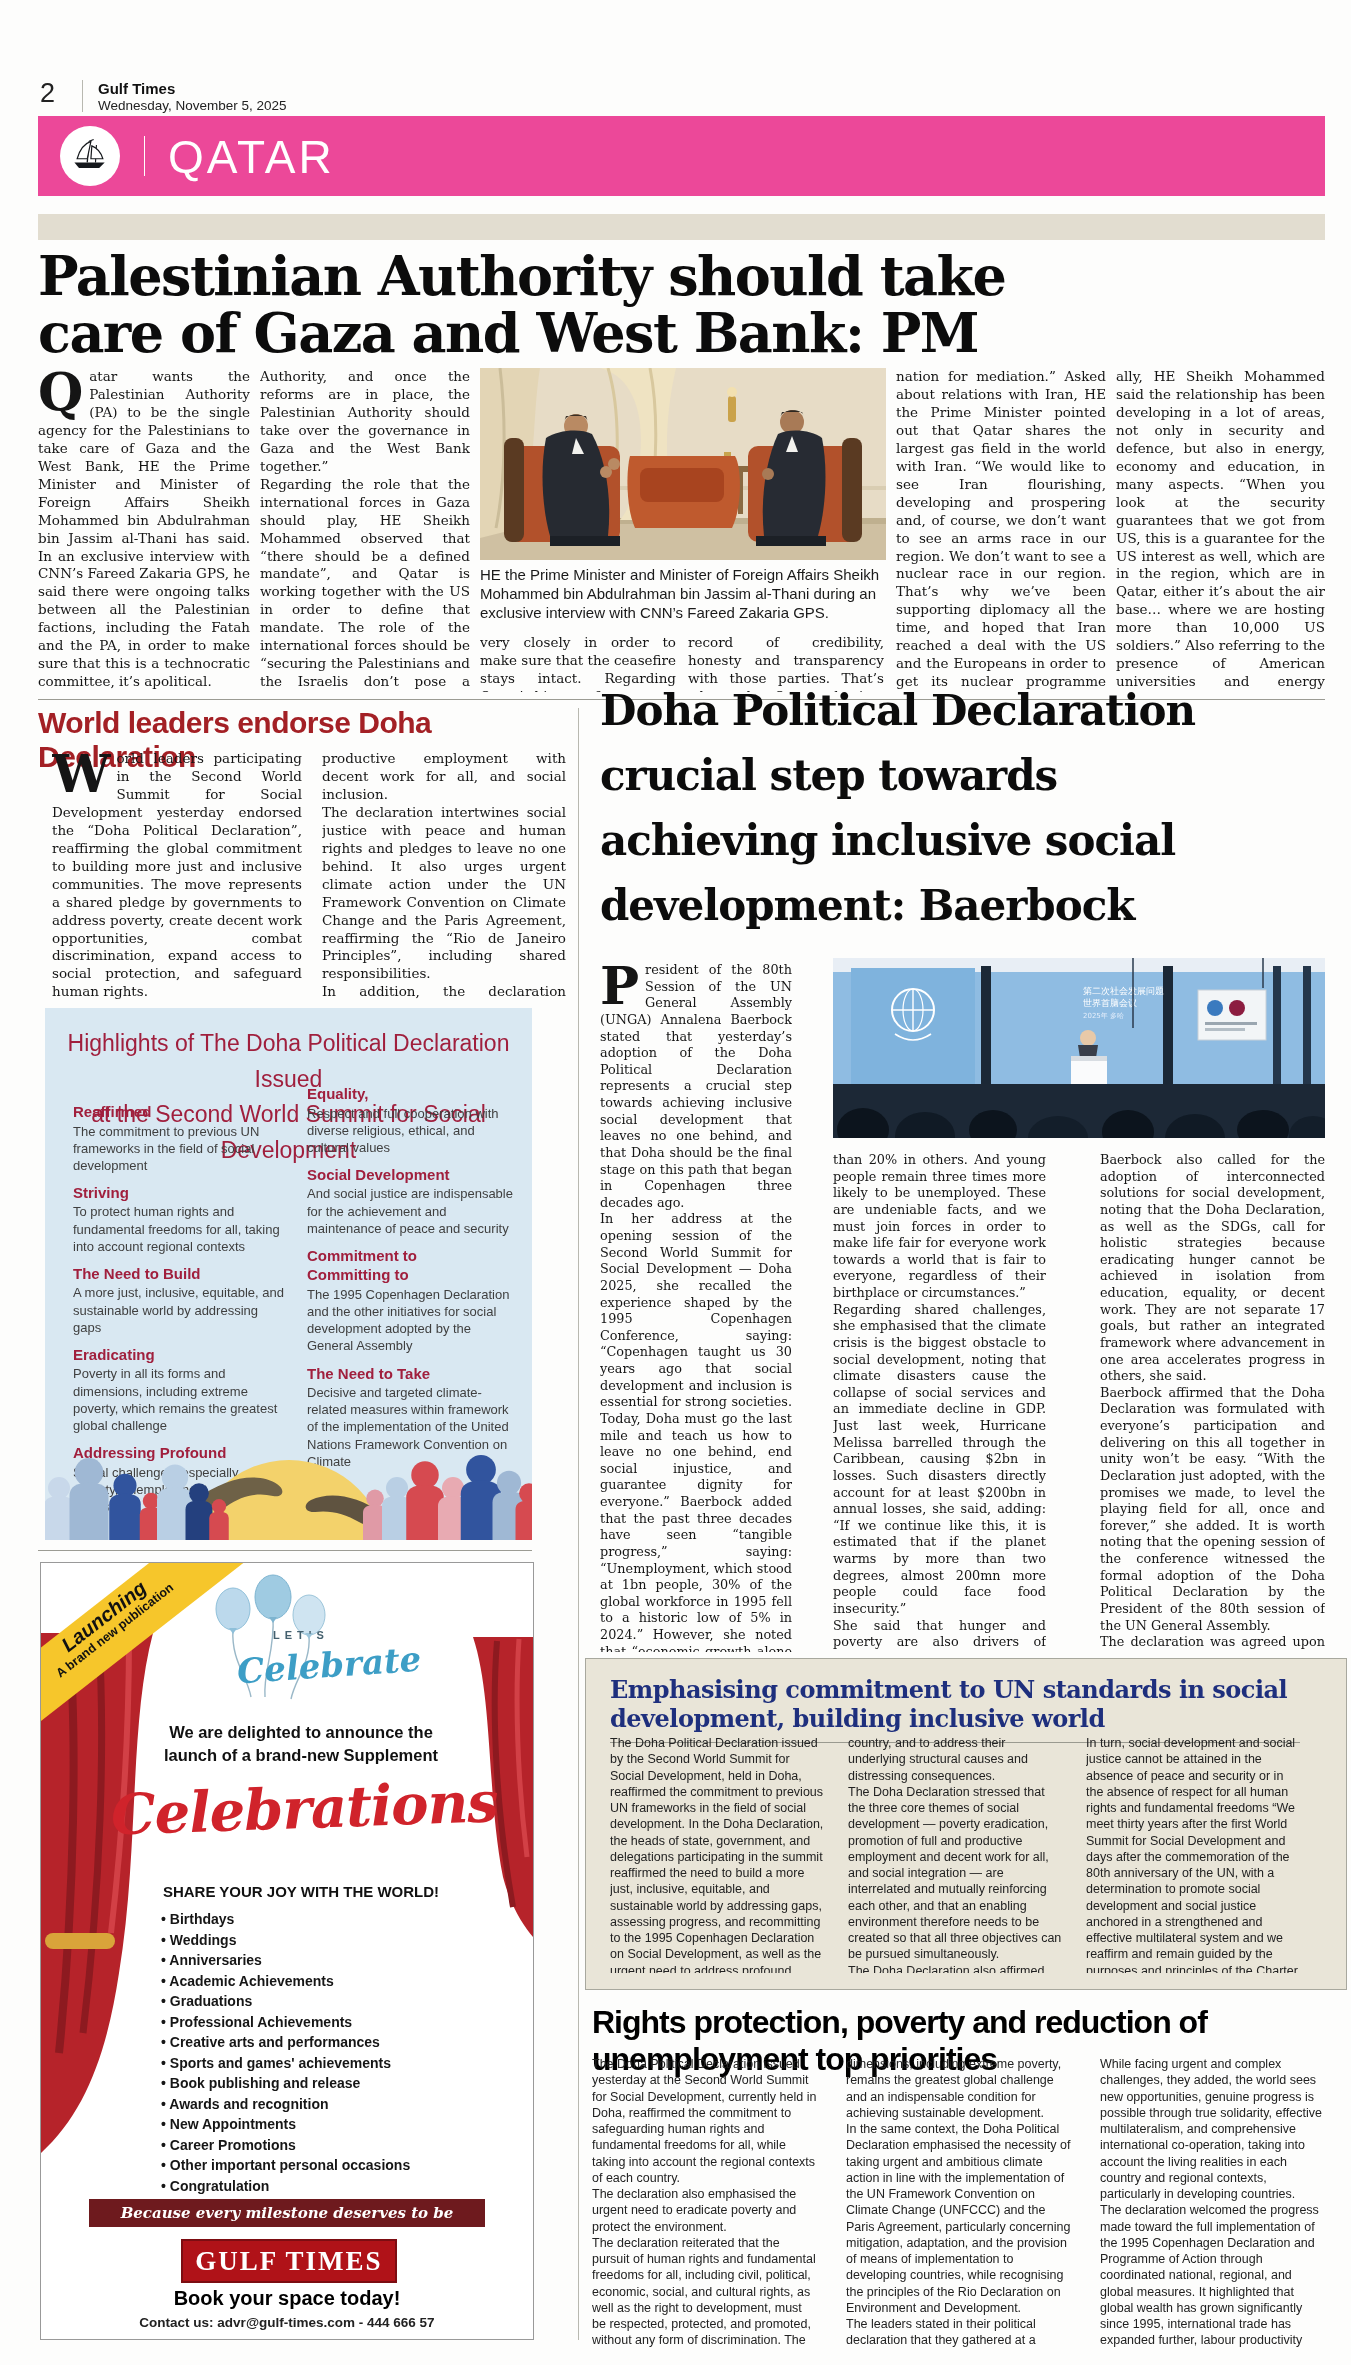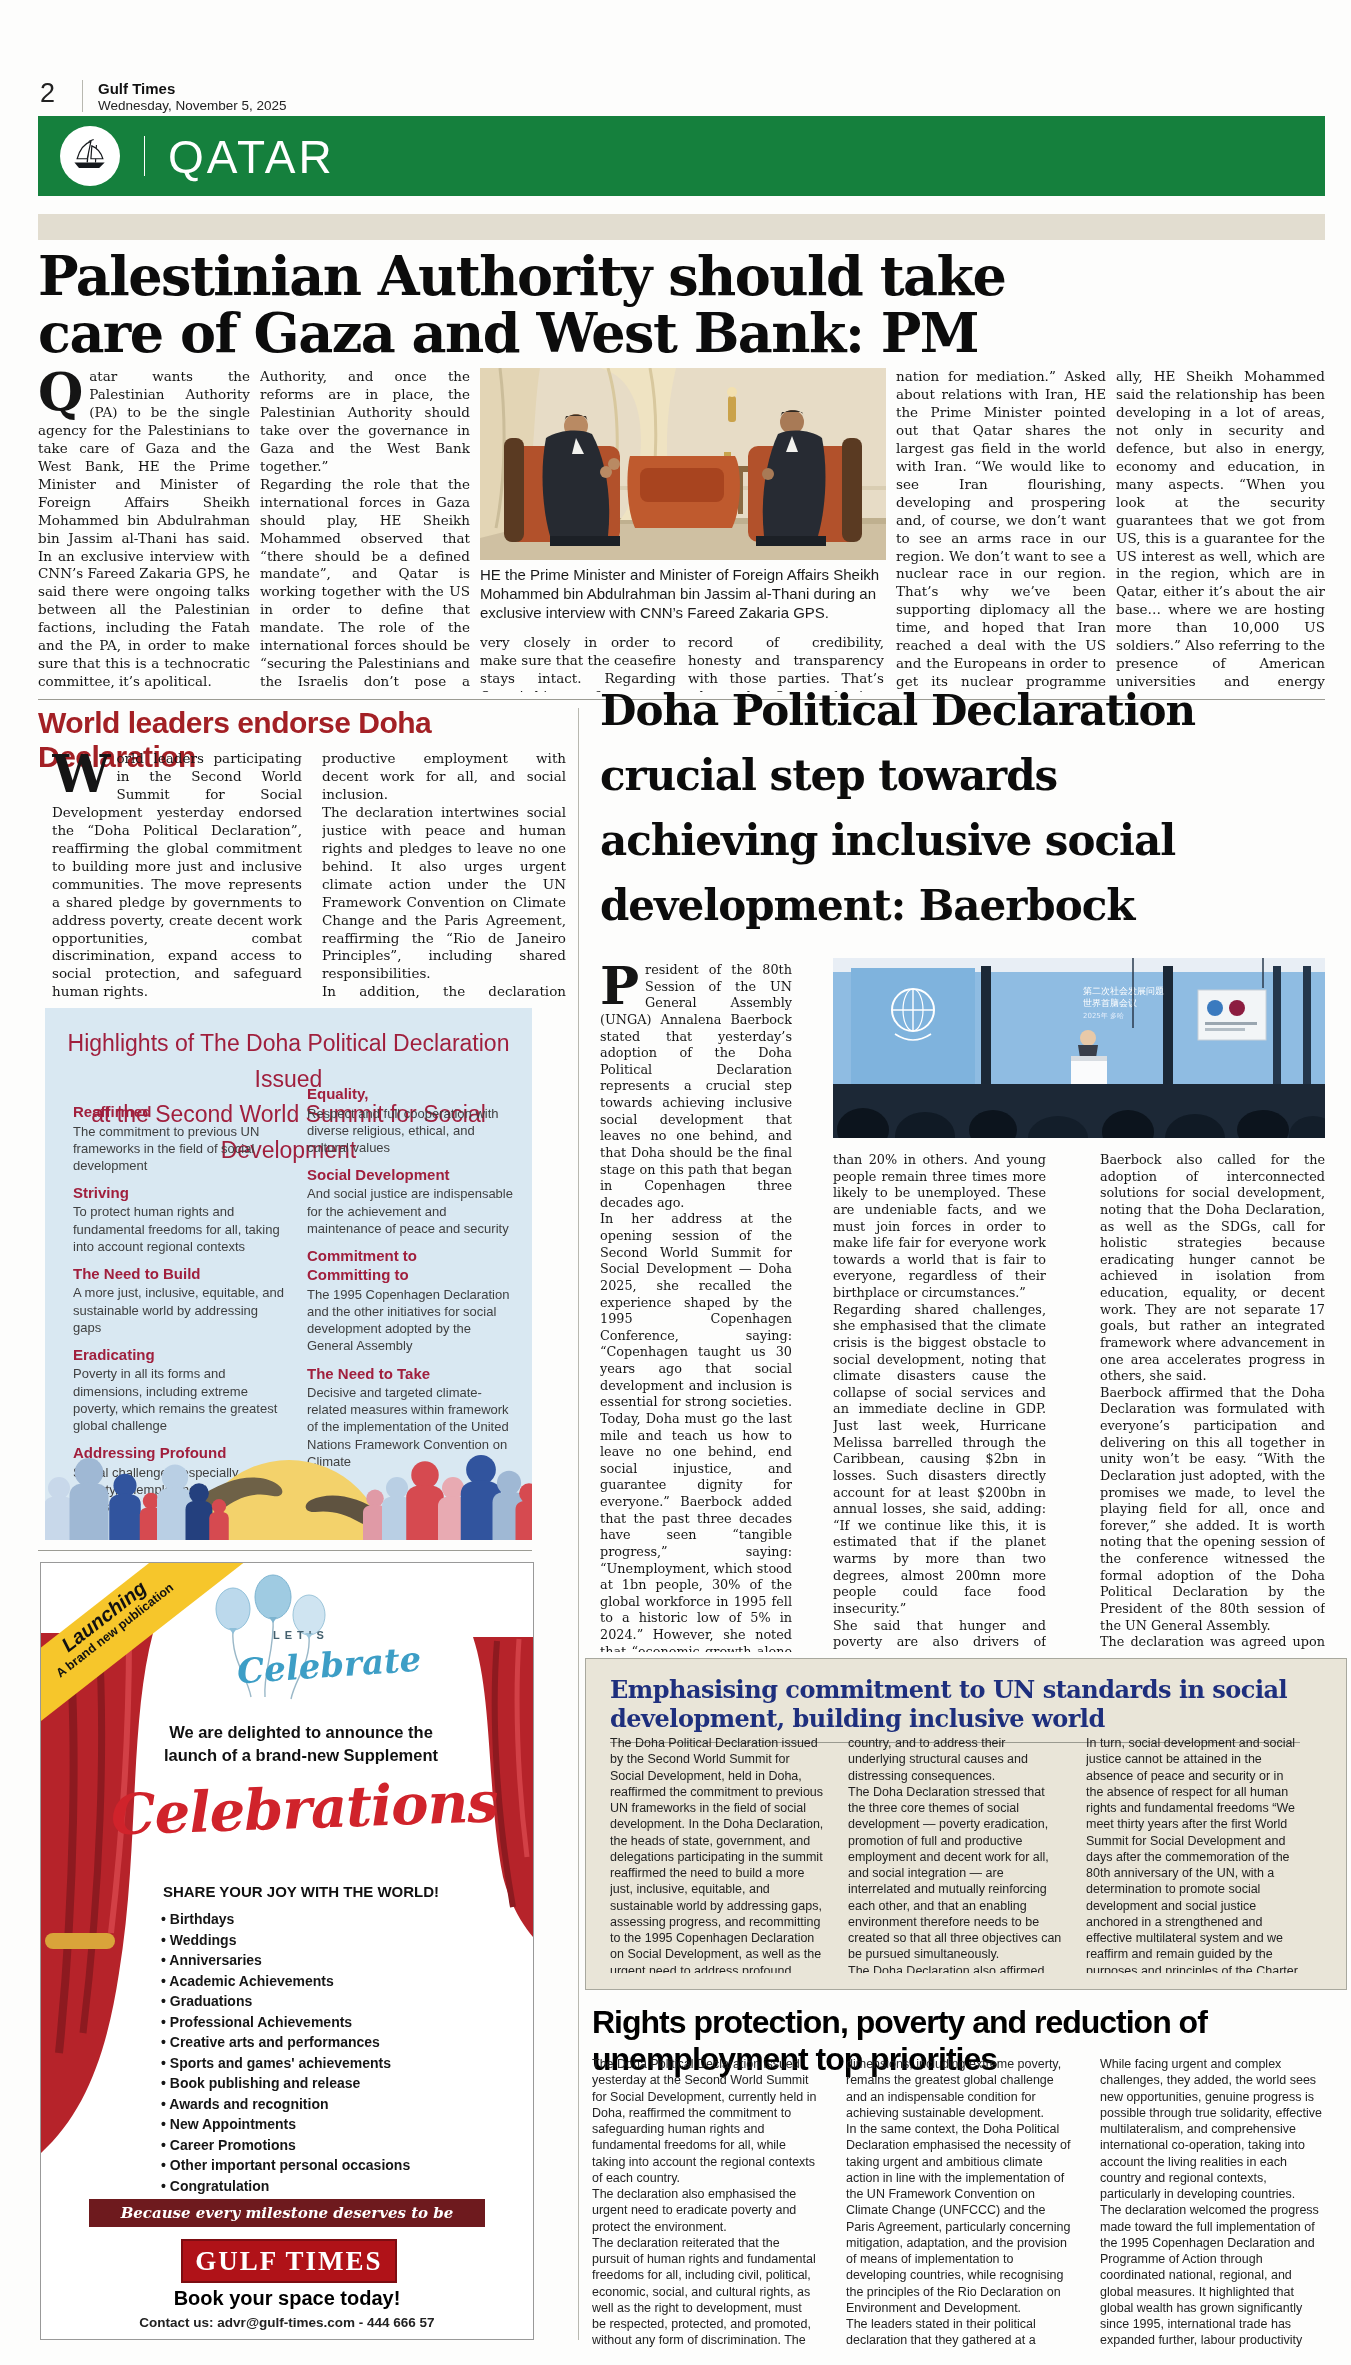--- a/index.html
+++ b/index.html
@@ -6,21 +6,21 @@
   #page{position:relative;width:1351px;height:2365px;background:#fdfdfc;margin:0 auto;
         font-family:"DejaVu Serif",serif;color:#111;overflow:hidden;}
   .abs{position:absolute;}
   .rule-h{position:absolute;background:#9b9b93;height:1px;}
   .rule-v{position:absolute;background:#b8b8b0;width:1px;}
 
   
   .pagenum{font-family:"Liberation Sans",sans-serif;font-size:27px;color:#222;}
   .paper{font-family:"Liberation Sans",sans-serif;font-weight:bold;font-size:15px;color:#111;}
   .pdate{font-family:"Liberation Sans",sans-serif;font-size:13.5px;color:#222;}
-  .masthead{background:#15803d;}
+  .masthead{background:#ec4899;}
   .mast-circle{background:#fff;border-radius:50%;display:flex;align-items:center;justify-content:center;}
   .mast-div{background:#fff;width:1px;}
   .section-title{font-family:"Liberation Sans",sans-serif;color:#fff;font-size:46px;letter-spacing:3px;font-weight:400;}
   .beige-strip{background:#e2ddd0;}
 
   
   .headline-xl{font-family:"DejaVu Serif",serif;font-weight:bold;font-size:54px;line-height:1.05;
                letter-spacing:-1.5px;white-space:pre-line;color:#0c0c0c;}
   .headline-lg{font-family:"DejaVu Serif",serif;font-weight:bold;font-size:42px;line-height:1.55;
                letter-spacing:-1px;white-space:pre-line;color:#0c0c0c;}

